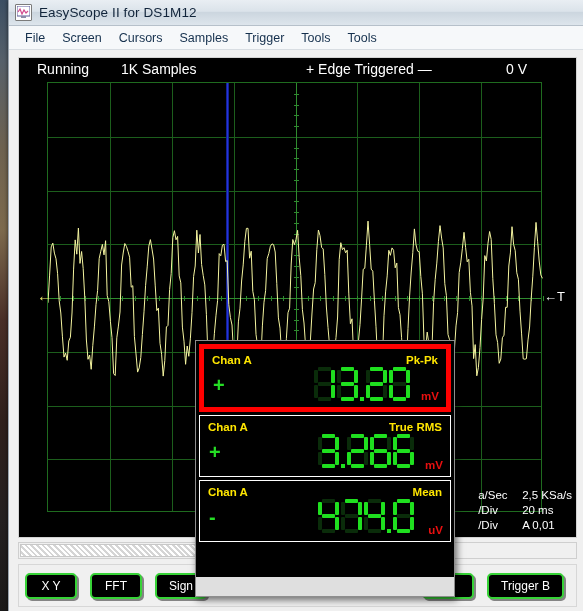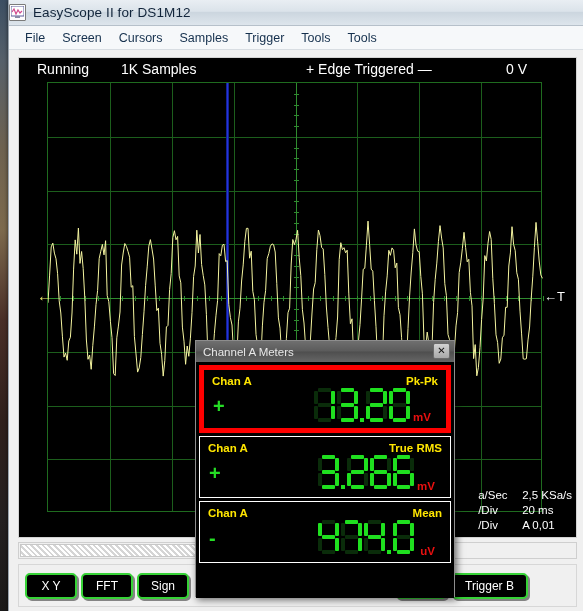--- a/index.html
+++ b/index.html
@@ -29,20 +29,21 @@
     box-shadow: 0 0 4px rgba(0,0,0,.6);
   }
 
   
   #title-bar {
     position: relative;
     height: 26px;
     background: linear-gradient(to bottom, #e9eef3 0%, #dbe3ea 45%, #ccd6df 50%, #dde5ec 100%);
     border-bottom: 1px solid #b6c0ca;
     display: flex; align-items: center;
+    padding-left: 6px;
   }
   #title-bar .tb-icon {
     width: 17px; height: 17px; margin-right: 7px;
     border: 1px solid #7b7b7b; background: #fdfdfd;
     position: relative; border-radius: 1px;
     display: inline-block;
   }
   #title-bar .tb-icon svg { position: absolute; left: 1px; top: 1px; }
   #title-bar .tb-title {
     font-size: 13.5px; color: #11243a; letter-spacing: .1px;
@@ -159,21 +160,21 @@
     border: 1px solid #c8c8c8;
   }
 
   
   #btn-bar {
     margin-top: 5px;
     width: 559px; height: 43px;
     background: #f0f0f0;
     border: 1px solid #d7d7d7;
     display: flex; align-items: center;
-    padding: 0 6px; gap: 4px;
+    padding: 0 6px; gap: 13px;
   }
   .scope-btn {
     position: relative;
     height: 26px; min-width: 52px;
     background: #000; color: #ffffff;
     border: 2px solid #37d337;
     border-radius: 5px;
     font-size: 12px;
     display: flex; align-items: center; justify-content: center;
     padding: 0 12px;
@@ -228,21 +229,21 @@
   }
   .meter .m-kind {
     position: absolute; right: 8px; top: 5px;
     color: #ffe600; font-size: 11.5px; font-weight: bold;
   }
   .meter .m-sign {
     position: absolute; left: 9px; top: 26px;
     color: #25dd25; font-size: 20px; font-weight: bold; line-height: 1;
   }
   .meter .m-unit {
-    position: absolute; right: 15px; bottom: 5px;
+    position: absolute; right: 7px; bottom: 5px;
     color: #e81010; font-size: 11.5px; font-weight: bold;
   }
   .meter .m-digits {
     position: absolute; right: 36px; top: 18px;
     display: flex; align-items: flex-start; gap: 2px;
   }
 
   
   .seg-digit { position: relative; width: 21px; height: 34px; }
   .seg-digit i {
@@ -438,24 +439,20 @@
     <div id="btn-bar">
       <div class="scope-btn">X Y</div>
       <div class="scope-btn">FFT</div>
       <div class="scope-btn">Sign</div>
       <div class="scope-btn" style="margin-left:202px">A</div>
       <div class="scope-btn">Trigger B</div>
     </div>
   </div>
 
   <div id="meters-dialog">
-    <div id="meters-titlebar">
-      <span class="mt-title">Channel A Meters</span>
-      <div id="meters-close">✕</div>
-    </div>
 
     <div id="meters-body">
 
       <div class="meter highlight">
         <span class="m-chan">Chan A</span>
         <span class="m-kind">Pk-Pk</span>
         <span class="m-sign">+</span>
         <span class="m-digits">
             <span class="seg-digit">
               <i class="seg-a off"></i>

